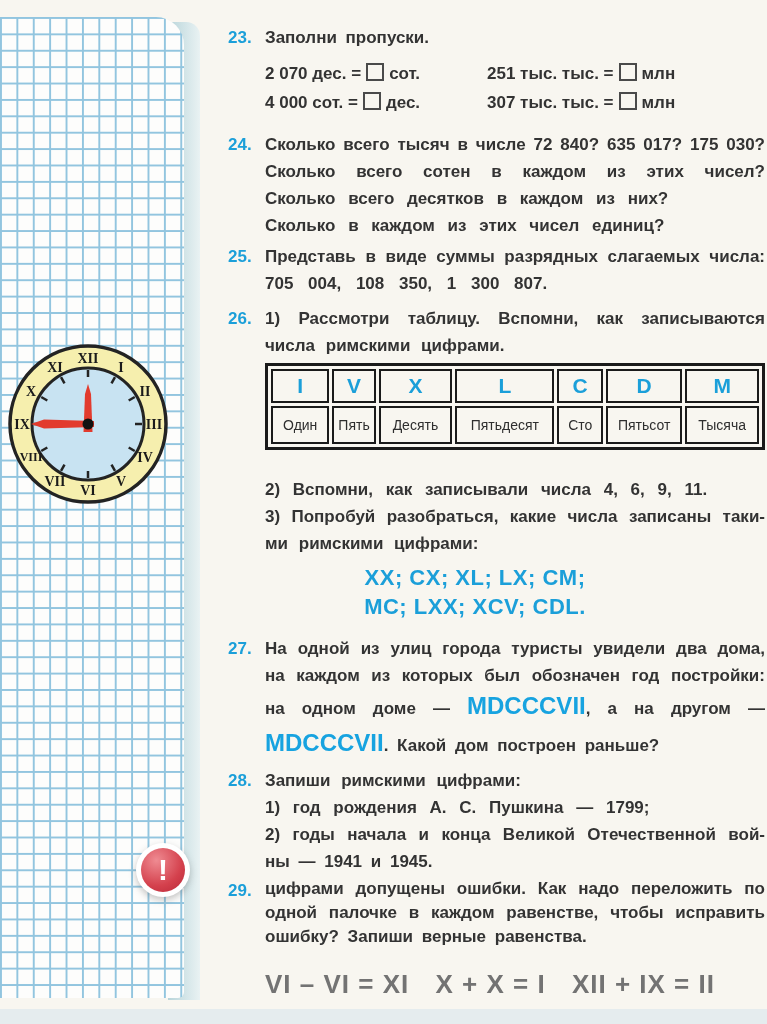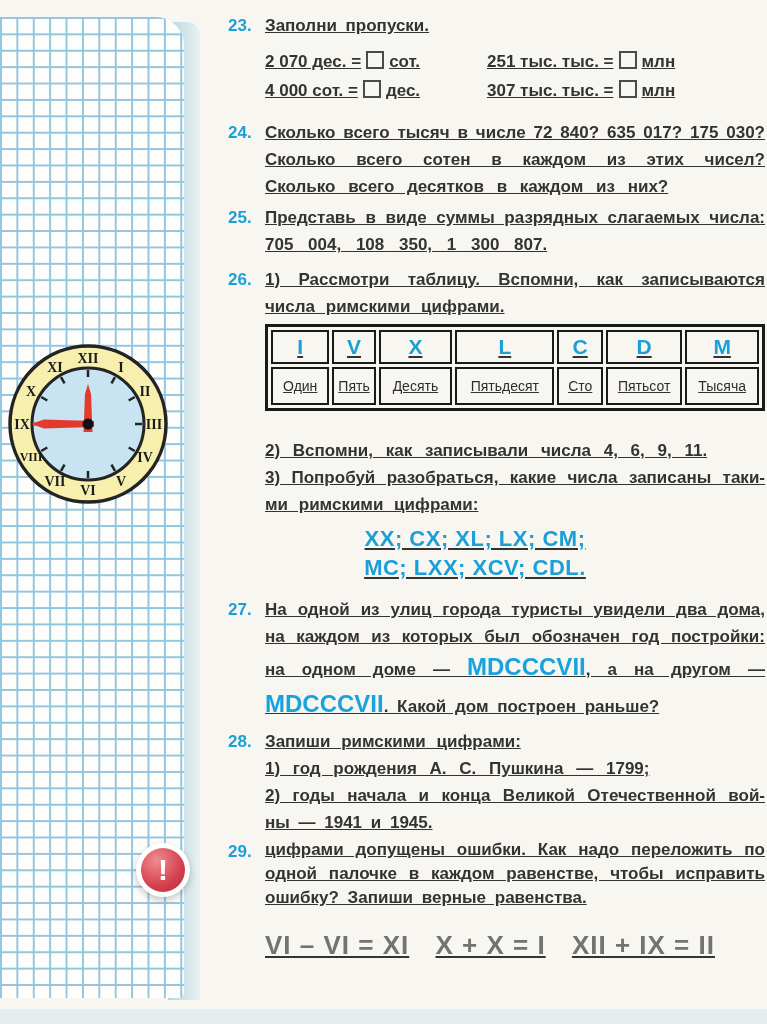--- a/index.html
+++ b/index.html
@@ -15,21 +15,21 @@
     background-size:16.4px 16.4px;border-radius:0 28px 6px 0;}
   .clock{position:absolute;left:2px;top:321px;}
   .warn{position:absolute;left:136px;top:826px;width:54px;height:54px;border-radius:50%;
     background:#fff;box-shadow:0 3px 7px rgba(90,90,90,.35);display:flex;align-items:center;justify-content:center;}
   .warn-inner{width:44px;height:44px;border-radius:50%;
     background:radial-gradient(circle at 35% 28%,#ef8b92,#d4414d 60%,#b92737);
     color:#fff;font-weight:700;font-size:30px;line-height:1;display:flex;align-items:center;justify-content:center;}
   .bottom-band{position:absolute;left:0;bottom:0;width:767px;height:15px;background:#e5ecee;}
 
   
-  .content{position:absolute;left:228px;top:0;width:537px;padding-top:12px;text-decoration:underline;}
+  .content{position:absolute;left:228px;top:12px;width:537px;padding-top:12px;}
   .task{position:relative;padding-left:37px;}
   .task-num{position:absolute;left:0;top:0;color:#1b9fd9;font-weight:700;line-height:27px;}
   .line{line-height:27px;}
   .j{text-align:justify;text-align-last:justify;}
   .ws4{word-spacing:4px;}.ws6{word-spacing:6px;}.ws8{word-spacing:8px;}.ws10{word-spacing:10px;}
 
   
   .t23-rows{margin-top:8px;}
   .t23-row{display:flex;line-height:29px;}
   .t23-left{width:222px;}
@@ -120,20 +120,21 @@
           <span class="t23-right"><span>307 тыс. тыс. =</span><span class="box"></span><span>млн</span></span>
         </div>
       </div>
     </div>
 
     <div class="task mt14">
       <span class="task-num">24.</span>
       <div class="line j">Сколько всего тысяч в числе 72 840? 635 017? 175 030?</div>
       <div class="line j">Сколько всего сотен в каждом из этих чисел?</div>
       <div class="line ws8">Сколько всего десятков в каждом из них?</div>
+      <div class="line ws8">Сколько в каждом из этих чисел единиц?</div>
     </div>
 
     <div class="task mt4">
       <span class="task-num">25.</span>
       <div class="line j">Представь в виде суммы разрядных слагаемых числа:</div>
       <div class="line ws10">705 004, 108 350, 1 300 807.</div>
     </div>
 
     <div class="task mt8">
       <span class="task-num">26.</span>

